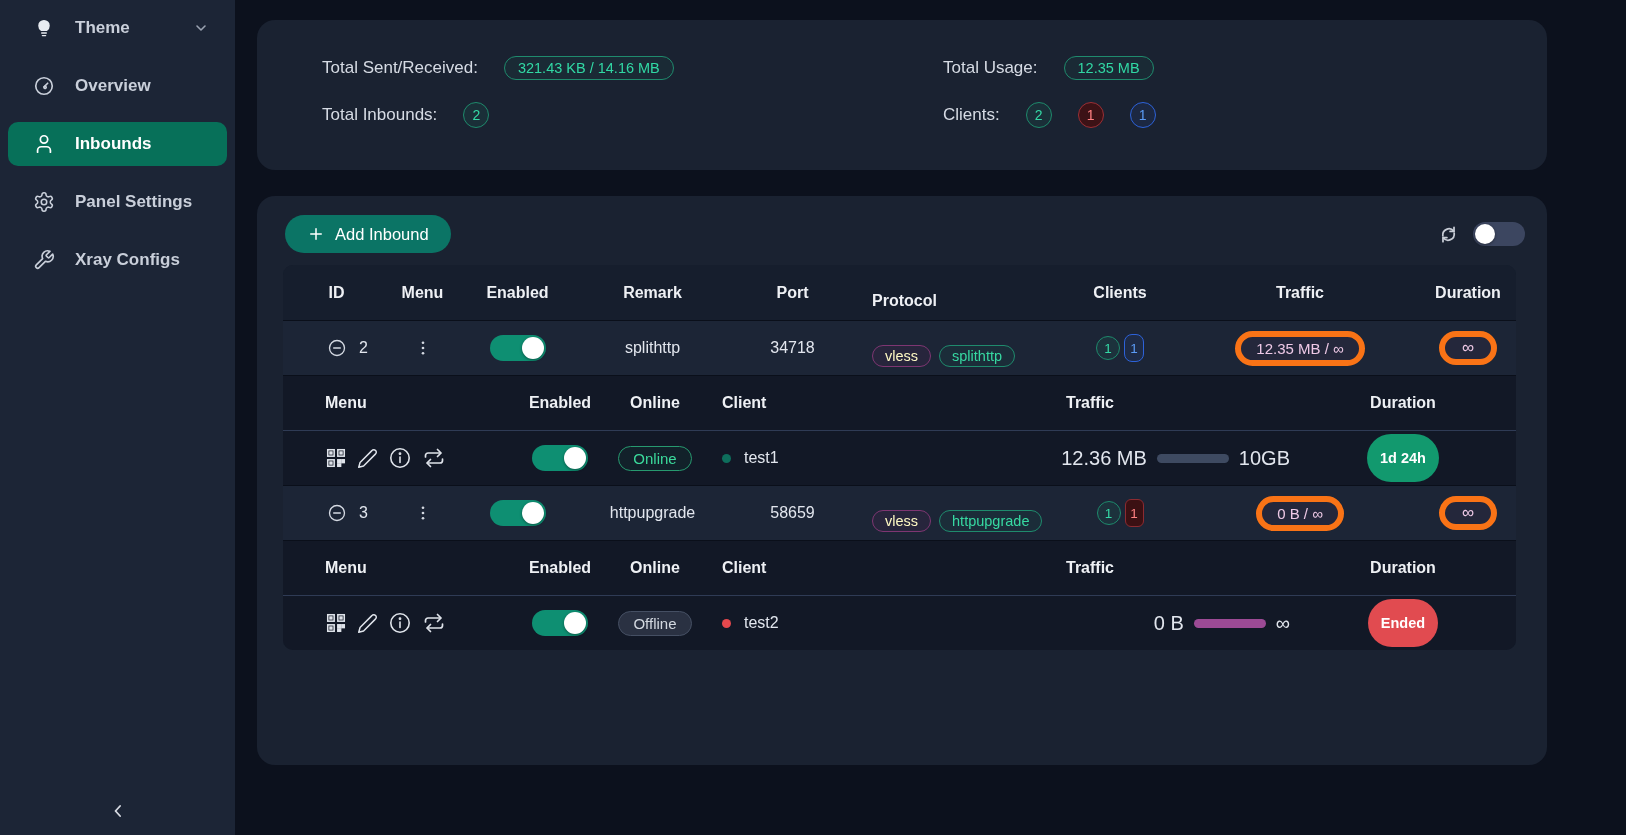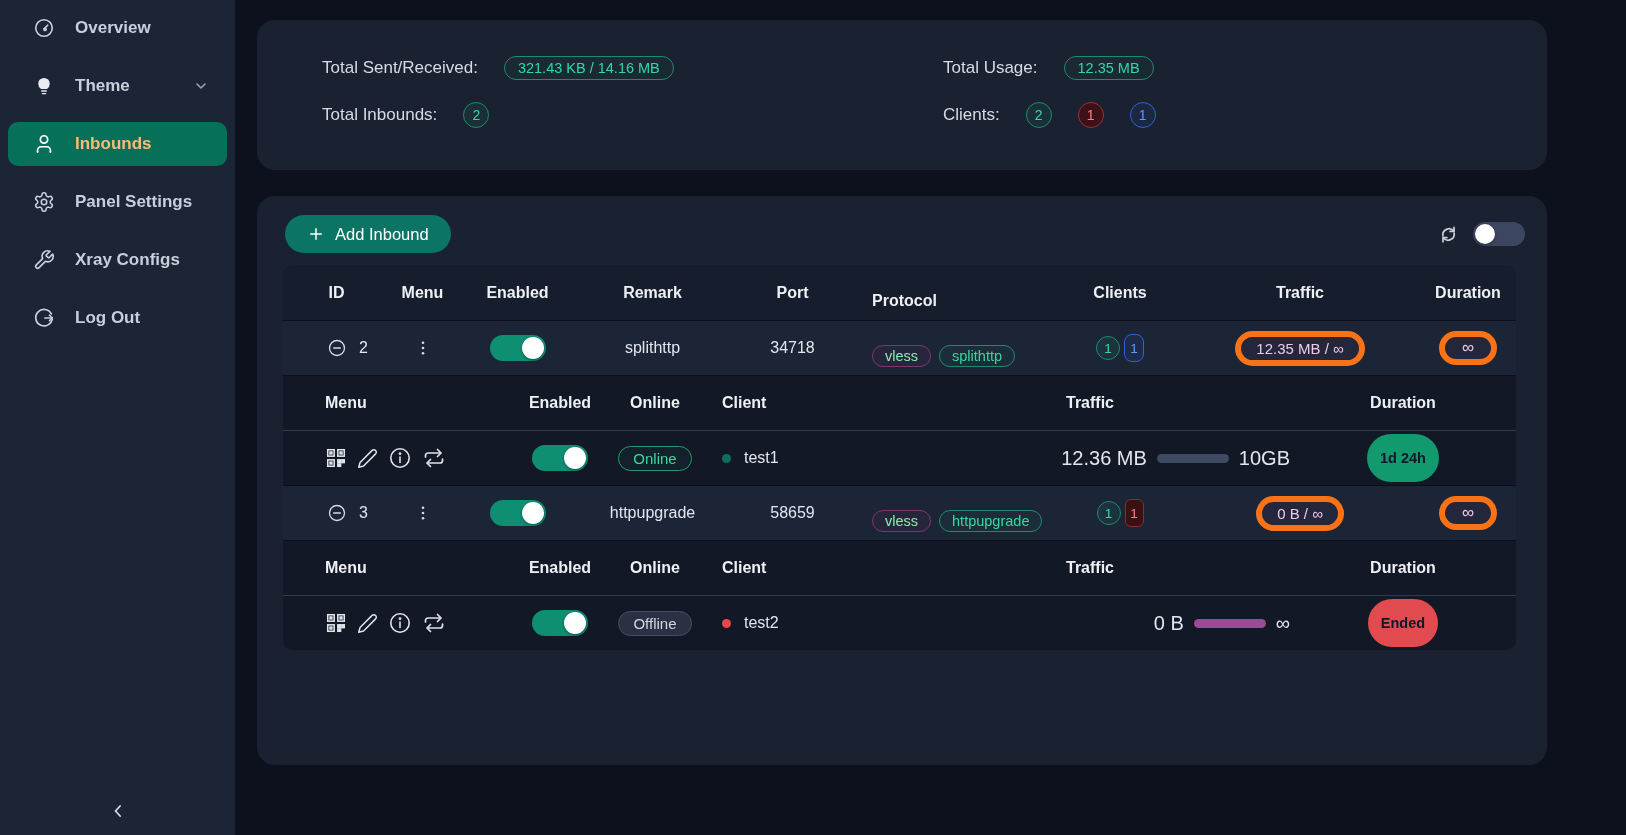--- a/index.html
+++ b/index.html
@@ -16,21 +16,21 @@
   .sidebar {
     position:absolute; left:0; top:0; width:235px; height:835px;
     background:#1c2536; padding-top:6px;
   }
   .side-item {
     height:44px; margin:0 8px 14px 8px; border-radius:10px;
     display:flex; align-items:center; padding:0 18px 0 25px;
     color:#c9cfda; font-size:17px; font-weight:600; cursor:pointer;
   }
   .side-item .s-icon { width:22px; height:22px; margin-right:20px; color:#c9cfda; flex:0 0 auto; }
-  .side-item.active { background:#077059; color:#fdba74;align-items:center; }
+  .side-item.active { background:#077059; color:#ffffff;align-items:center; }
   .side-item.active .s-icon { color:#ffffff; }
   .side-item .chev { margin-left:auto; color:#9aa2b1; }
   .side-collapse {
     position:absolute; bottom:14px; left:50%; transform:translateX(-50%);
     color:#d6dae2; cursor:pointer;
   }
 
   
   .content { position:absolute; left:257px; top:0; width:1290px; }
   .card { background:#1a2231; border-radius:18px; }
@@ -92,21 +92,21 @@
   .sub-row  { background:#121826; border-top:1px solid #2f3b55; }
   .pad-l42 { padding-left:42px; }
   .pad-l22 { padding-left:22px; }
   .pad-l12 { padding-left:12px;margin-top:16px; }
   .cells { font-size:16px; color:#e2e6ee; }
 
   .id-cell { display:flex; align-items:center; gap:12px; padding-left:44px; }
   .icon-btn { color:#d4d9e2; cursor:pointer; background:none; border:none; padding:0; }
   .kebab { width:18px; height:18px; }
   .tag { display:inline-flex; align-items:center; border-radius:999px; padding:2px 12px; font-size:14.5px; border:1px solid; }
-  .tag.magenta { color:#86efac; border-color:#7e3672; background:rgba(126,40,110,0.12); }
+  .tag.magenta { color:#fef9c3; border-color:#7e3672; background:rgba(126,40,110,0.12); }
   .tag.green   { color:#37d9a2; border-color:#1f8b6d; background:rgba(25,140,100,0.08); }
   .cnt { display:inline-flex; align-items:center; justify-content:center; font-size:13.5px; border:1px solid; }
   .cnt.green { width:24px; height:24px; border-radius:50%; border-color:#1e8a6c; color:#35d9a6; background:rgba(30,150,110,0.12); }
   .cnt.blue  { width:20px; height:28px; border-radius:8px; border-color:#2d62d9; color:#5b9bf5; background:rgba(45,98,217,0.10); }
   .cnt.red   { width:19px; height:28px; border-radius:6px; border-color:#8c2b31; color:#ff8082; background:#3b1013; }
   .pill-pink { display:inline-flex; align-items:center; border:6px solid #f97316; color:#eec9e6;
     background:rgba(140,70,130,0.08); border-radius:999px; padding:3px 15px; font-size:15px; }
   .pill-pink.inf { font-size:17px; padding:1px 17px; }
 
   .status-badge { display:inline-flex; align-items:center; border-radius:999px; padding:3px 14px; font-size:15px; border:1px solid; }
@@ -114,57 +114,57 @@
   .status-badge.offline { color:#d3d8e0; border-color:#454f63; background:#2a3142; }
   .client-cell { display:flex; align-items:center; gap:13px; padding-left:22px; font-size:16px; }
   .dot { width:9px; height:9px; border-radius:50%; }
   .dot.teal { background:#0e6e5c; }
   .dot.red  { background:#e5484d; }
   .traffic-cell { display:flex; align-items:center; justify-content:flex-end; gap:10px; font-size:20px; }
   .bar { width:72px; height:9px; border-radius:5px; }
   .bar.slate  { background:#3e4a61; }
   .bar.purple { background:#9c4a95; }
   .dur-badge { display:inline-flex; align-items:center; border-radius:999px; padding:16px 13px;
-    font-size:14.5px; color:#0f172a; font-weight:600; }
+    font-size:14.5px; color:#ffffff; font-weight:600; }
   .dur-badge.green { background:#12996e; }
   .dur-badge.red   { background:#e14b50; }
   .menu-icons { display:flex; align-items:center; gap:10px; padding-left:42px; }
   .menu-icons .icon-btn svg { color:#dfe3ea; }
 </style>
 </head>
 <body>
 
 <aside class="sidebar">
   <div class="side-item">
     <span class="s-icon">
-      <svg viewBox="0 0 24 24" width="22" height="22" fill="none" stroke="currentColor" stroke-width="1.8" stroke-linecap="round" stroke-linejoin="round">
-        <circle cx="12" cy="12" r="9"></circle>
-          <path d="m12 13 4-4"></path>
-          <path d="M12 13.5a1.2 1.2 0 1 0 0-.1z"></path>
-      </svg>
-    </span>
-    <span>Overview</span>
-  </div>
-
-  <div class="side-item">
-    <span class="s-icon">
       <svg viewBox="0 0 24 24" width="22" height="22" fill="#e8ecf1" stroke="#e8ecf1" stroke-width="1.6" stroke-linecap="round">
         <path d="M9 14.5C7.6 13.3 6.5 11.7 6.5 9.5a5.5 5.5 0 0 1 11 0c0 2.2-1.1 3.8-2.5 5z"></path>
         <line x1="9.5" y1="17.5" x2="14.5" y2="17.5" fill="none"></line>
         <line x1="10.3" y1="20.3" x2="13.7" y2="20.3" fill="none"></line>
       </svg>
     </span>
     <span>Theme</span>
     <span class="chev">
       <svg viewBox="0 0 24 24" width="16" height="16" fill="none" stroke="currentColor" stroke-width="2.4" stroke-linecap="round" stroke-linejoin="round">
           <polyline points="6 9 12 15 18 9"></polyline>
         </svg>
     </span>
   </div>
 
+  <div class="side-item">
+    <span class="s-icon">
+      <svg viewBox="0 0 24 24" width="22" height="22" fill="none" stroke="currentColor" stroke-width="1.8" stroke-linecap="round" stroke-linejoin="round">
+        <circle cx="12" cy="12" r="9"></circle>
+          <path d="m12 13 4-4"></path>
+          <path d="M12 13.5a1.2 1.2 0 1 0 0-.1z"></path>
+      </svg>
+    </span>
+    <span>Overview</span>
+  </div>
+
   <div class="side-item active">
     <span class="s-icon">
       <svg viewBox="0 0 24 24" width="22" height="22" fill="none" stroke="currentColor" stroke-width="1.9" stroke-linecap="round" stroke-linejoin="round">
         <path d="M19 21v-2a4 4 0 0 0-4-4H9a4 4 0 0 0-4 4v2"></path>
           <circle cx="12" cy="7" r="4"></circle>
       </svg>
     </span>
     <span>Inbounds</span>
   </div>
 
@@ -180,30 +180,20 @@
 
   <div class="side-item">
     <span class="s-icon">
       <svg viewBox="0 0 24 24" width="22" height="22" fill="none" stroke="currentColor" stroke-width="1.8" stroke-linecap="round" stroke-linejoin="round">
         <path d="M14.7 6.3a1 1 0 0 0 0 1.4l1.6 1.6a1 1 0 0 0 1.4 0l3.77-3.77a6 6 0 0 1-7.94 7.94l-6.91 6.91a2.12 2.12 0 0 1-3-3l6.91-6.91a6 6 0 0 1 7.94-7.94l-3.76 3.76z"></path>
       </svg>
     </span>
     <span>Xray Configs</span>
   </div>
 
-  <div class="side-item">
-    <span class="s-icon">
-      <svg viewBox="0 0 24 24" width="22" height="22" fill="none" stroke="currentColor" stroke-width="1.9" stroke-linecap="round" stroke-linejoin="round">
-        <path d="M20 7.5A9 9 0 1 0 21 12"></path>
-          <path d="M13 12h8"></path>
-          <path d="m18 9 3 3-3 3"></path>
-      </svg>
-    </span>
-    <span>Log Out</span>
-  </div>
 
   <span class="side-collapse">
     <svg viewBox="0 0 24 24" width="20" height="20" fill="none" stroke="currentColor" stroke-width="2.2" stroke-linecap="round" stroke-linejoin="round">
         <polyline points="14.5 6 9 12 14.5 18"></polyline>
       </svg>
   </span>
 </aside>
 
 <main class="content">
 

